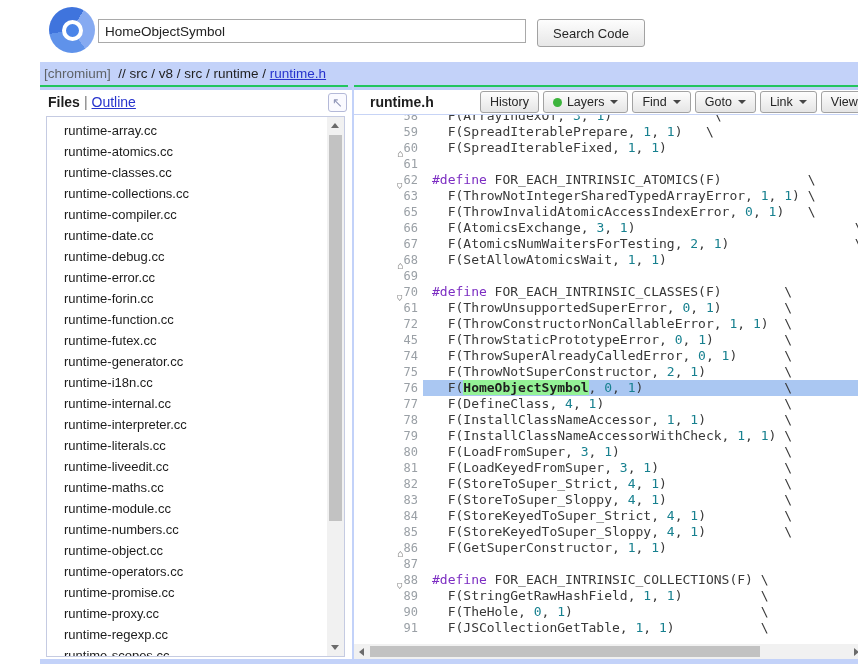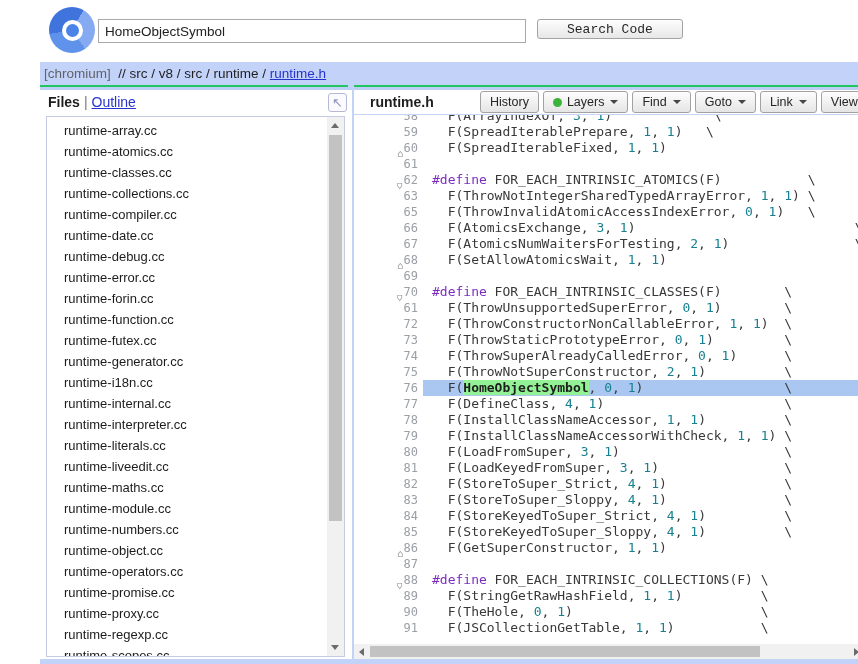--- a/index.html
+++ b/index.html
@@ -8,23 +8,23 @@
   #app { position:relative; width:858px; height:664px; overflow:hidden; background:#22c55e;margin-left:40px; }
 
   
   .app-header { position:absolute; left:0; top:0; width:858px; height:62px; background:#fff; }
   .logo { position:absolute; left:9px; top:7px; width:46px; height:46px; border-radius:50%;
           background:conic-gradient(from -100deg, #3f74dd 0 130deg, #86aaf1 130deg 245deg, #5f92ea 245deg 360deg); }
   .logo::after { content:""; position:absolute; left:50%; top:50%; width:13px; height:13px; margin:-10.5px 0 0 -10.5px;
           background:#4a84e8; border:4px solid #fff; border-radius:50%; }
   .search-input { position:absolute; left:58px; top:19px; width:428px; height:24px; border:1px solid #a9a9a9;
           font-family:"Liberation Sans",sans-serif; font-size:13.5px; color:#222; padding:0 6px; outline:none; }
-  .search-btn { position:absolute; left:497px; top:19px; height:20px; padding:0 29px;
+  .search-btn { position:absolute; left:497px; top:19px; height:28px; padding:0 15px;
           background:linear-gradient(#fdfdfd,#e7e7e7); border:1px solid #a2a2a2; border-radius:3px;
-          font-family:Liberation Mono, monospace; font-size:13px; color:#262626; }
+          font-family:Liberation Sans, sans-serif; font-size:13px; color:#262626; }
 
   
   .breadcrumb { position:absolute; left:0; top:62px; width:858px; height:23px; background:var(--bc);
           font-size:13.5px; line-height:23px; padding-left:4px; white-space:pre; }
   .bc-project { color:#5f6368; }
   .bc-path { color:#1f1f1f; }
   .bc-link { color:var(--link); text-decoration:underline; cursor:pointer; }
 
   
   .divider-v { position:absolute; left:308px; top:85px; width:6px; height:579px; background:var(--bc); }
@@ -237,21 +237,21 @@
           </div>
           <div class="crow">
             <span class="lnum">61</span>
             <span class="ltext">  F(ThrowUnsupportedSuperError, <span class="tok-num">0</span>, <span class="tok-num">1</span>)        \</span>
           </div>
           <div class="crow">
             <span class="lnum">72</span>
             <span class="ltext">  F(ThrowConstructorNonCallableError, <span class="tok-num">1</span>, <span class="tok-num">1</span>)  \</span>
           </div>
           <div class="crow">
-            <span class="lnum">73</span>
+            <span class="lnum">45</span>
             <span class="ltext">  F(ThrowStaticPrototypeError, <span class="tok-num">0</span>, <span class="tok-num">1</span>)         \</span>
           </div>
           <div class="crow">
             <span class="lnum">74</span>
             <span class="ltext">  F(ThrowSuperAlreadyCalledError, <span class="tok-num">0</span>, <span class="tok-num">1</span>)      \</span>
           </div>
           <div class="crow">
             <span class="lnum">75</span>
             <span class="ltext">  F(ThrowNotSuperConstructor, <span class="tok-num">2</span>, <span class="tok-num">1</span>)          \</span>
           </div>

